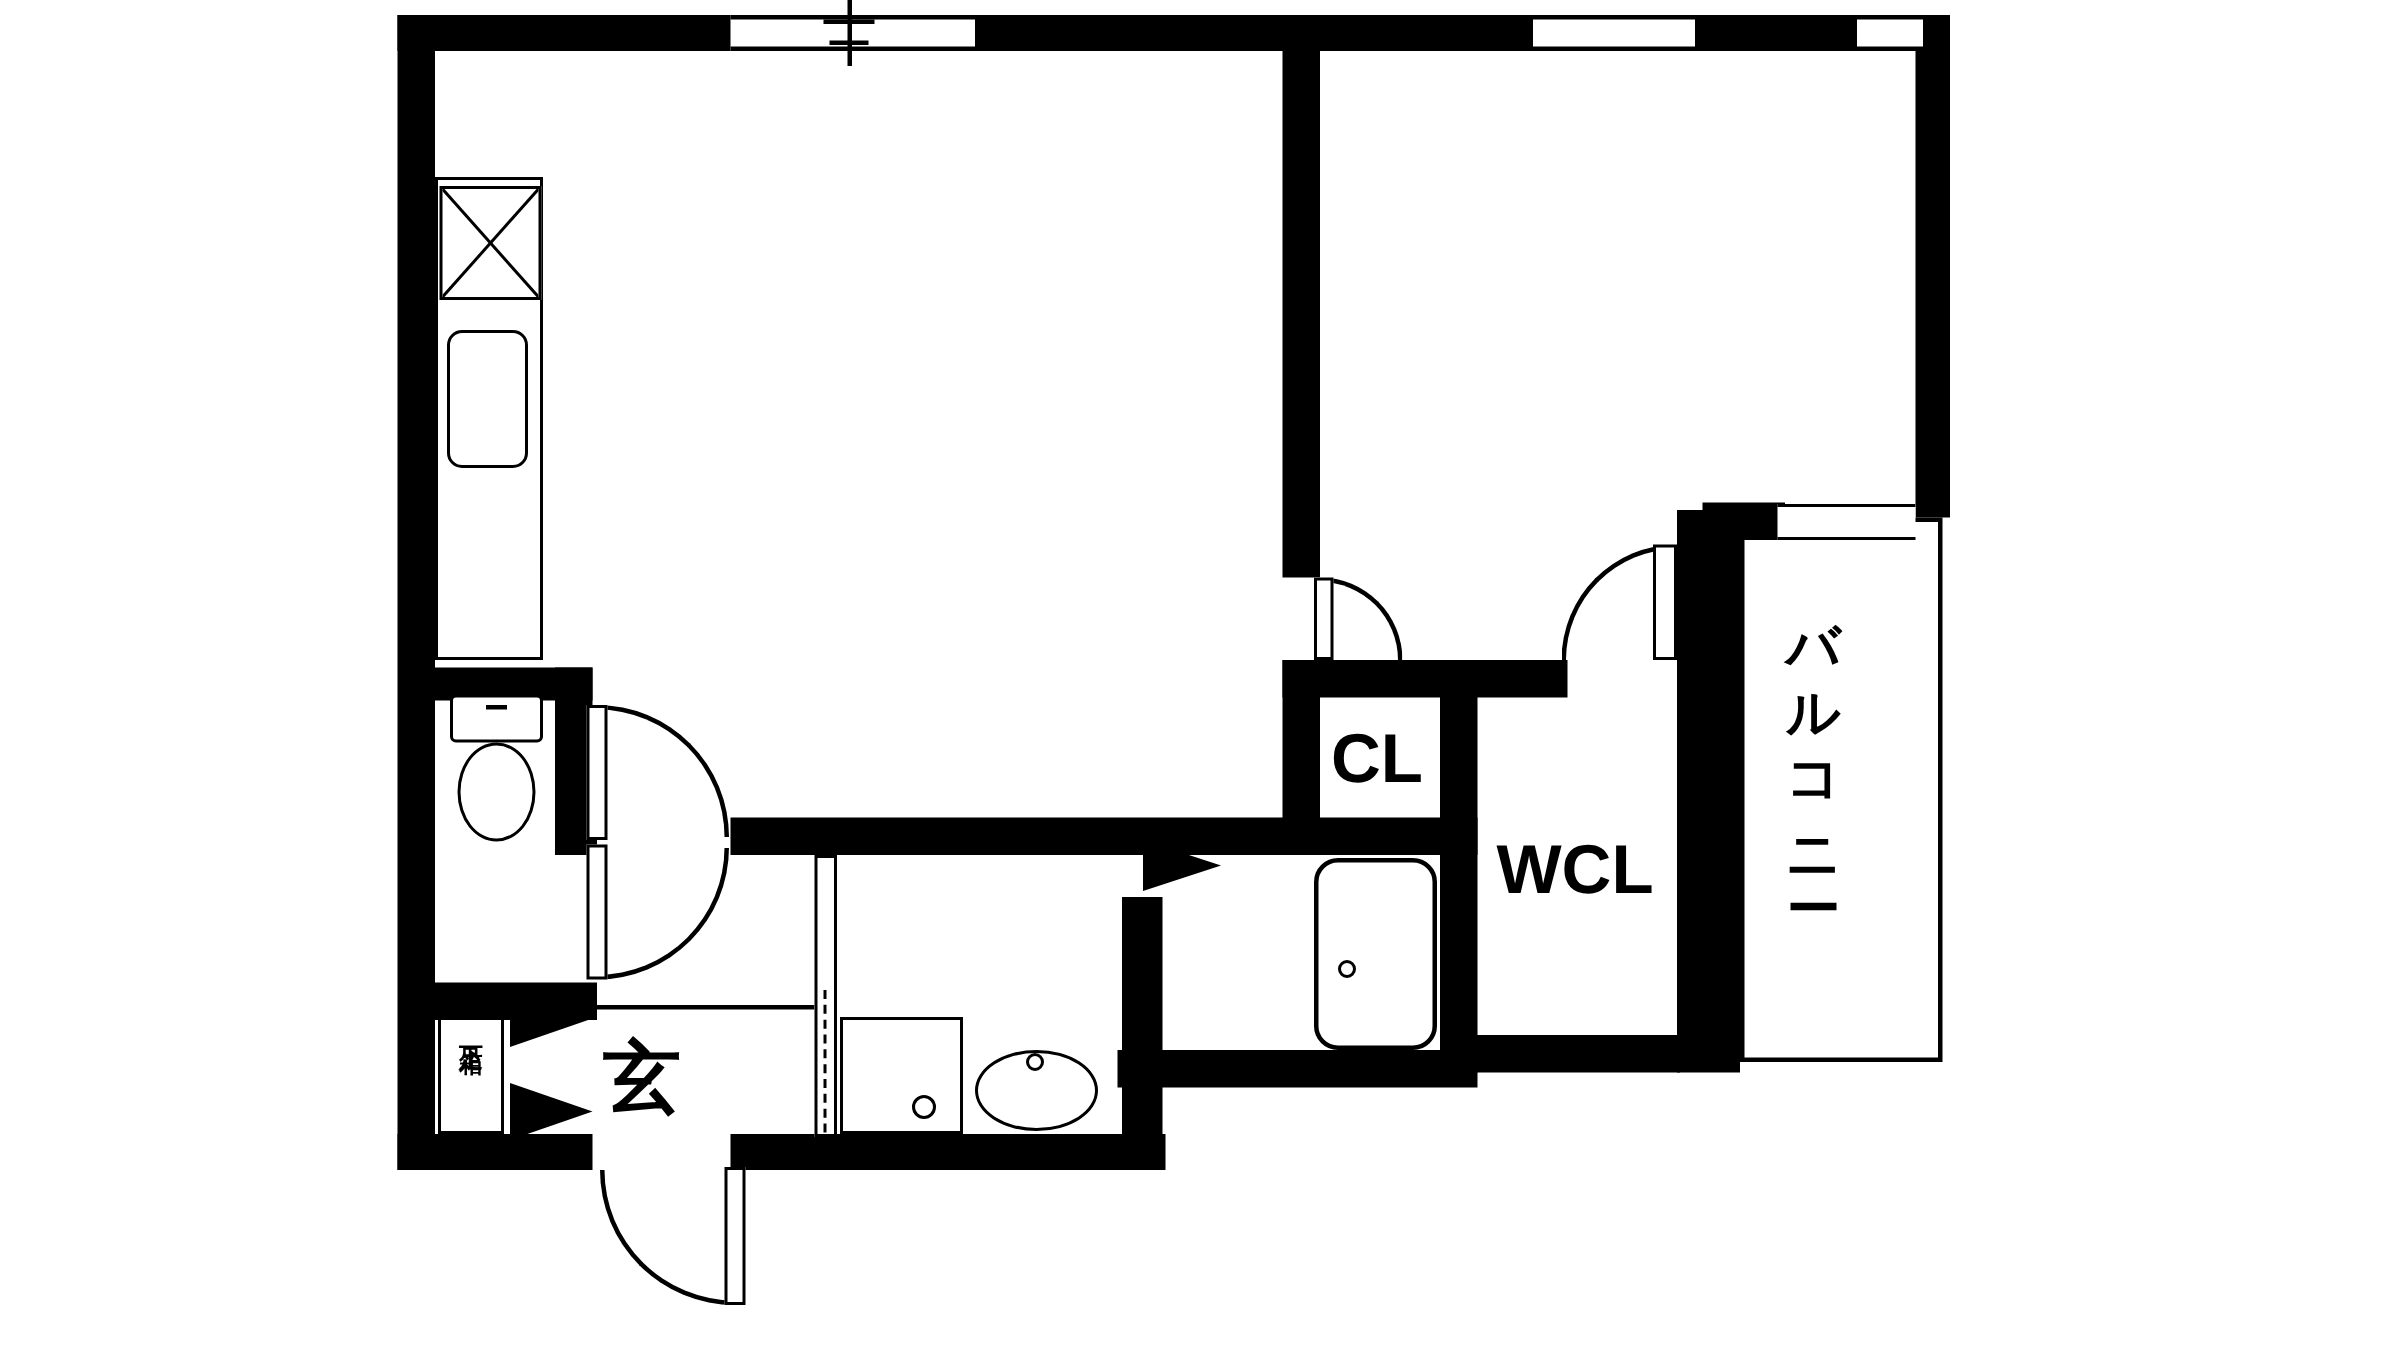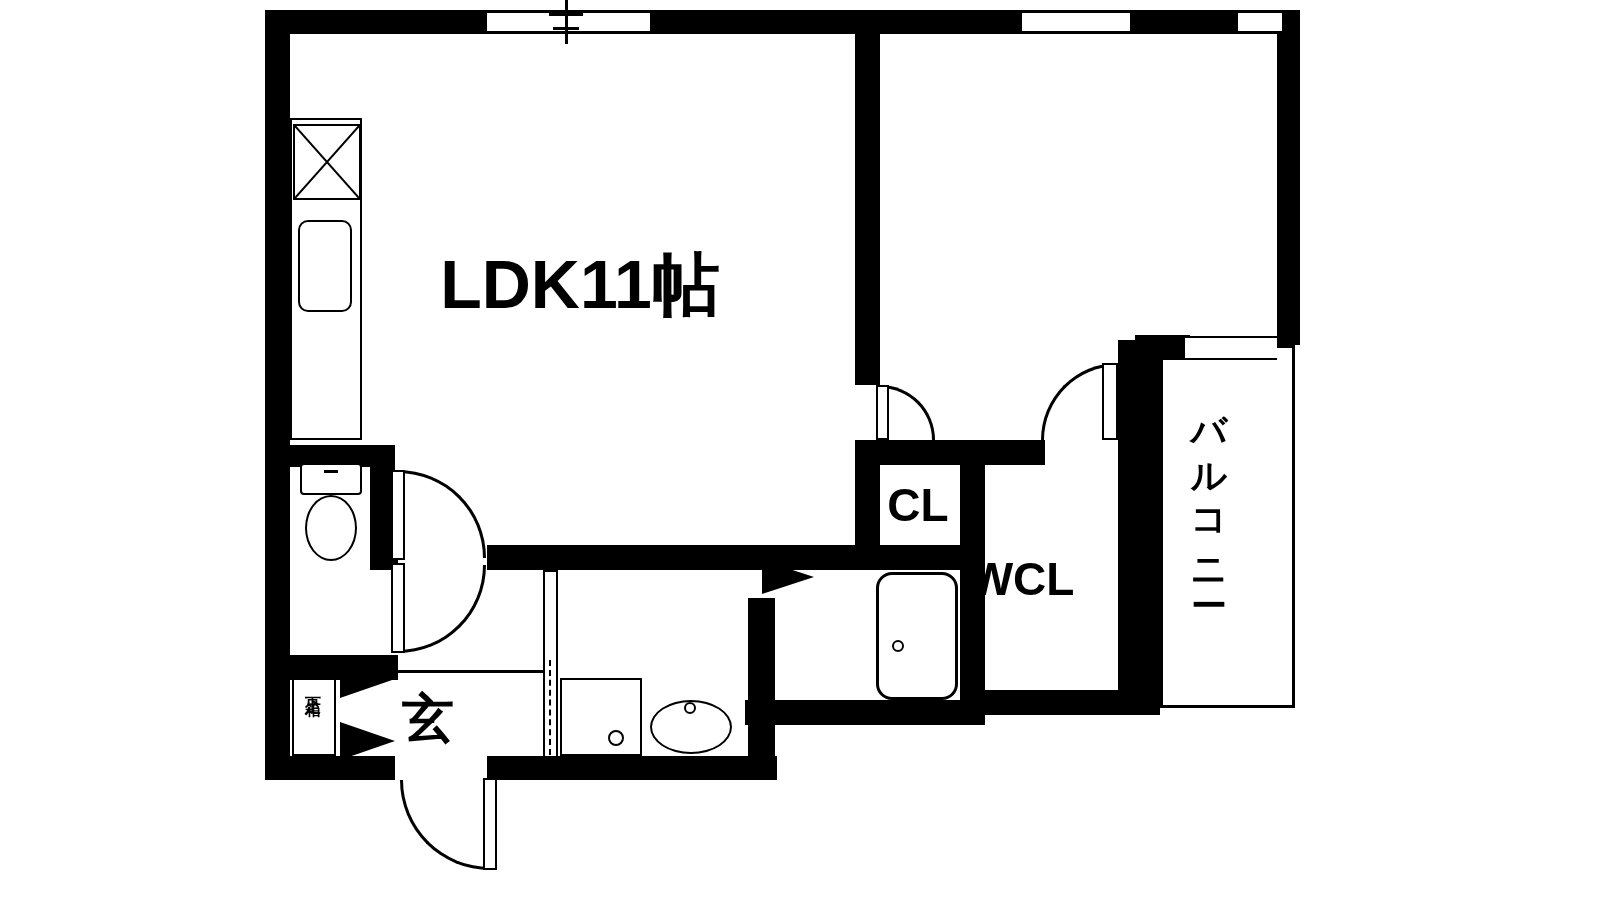--- a/index.html
+++ b/index.html
@@ -92,20 +92,19 @@
 
   <div class="arc" style="left:880px;top:385px;width:55px;height:55px;border-top:3px solid #000;border-right:3px solid #000;border-radius:0 100% 0 0;"></div>
   <div class="leaf" style="left:876px;top:385px;width:13px;height:55px;"></div>
 
   <div class="arc" style="left:1041px;top:363px;width:77px;height:77px;border-top:3px solid #000;border-left:3px solid #000;border-radius:100% 0 0 0;"></div>
   <div class="leaf" style="left:1102px;top:363px;width:16px;height:77px;"></div>
 
   <div class="leaf" style="left:543px;top:570px;width:15px;height:188px;"></div>
   <div class="arc" style="left:549px;top:660px;width:2px;height:95px;border-left:2px dashed #000;"></div>
 
-  <div class="label center" style="left:400px;top:240px;width:360px;font-size:68px;">LDK11帖</div>
   <div class="label center" style="left:872px;top:478px;width:92px;font-size:46px;">CL</div>
-  <div class="label center" style="left:952px;top:552px;width:140px;font-size:46px;">WCL</div>
+  <div class="label center" style="left:980px;top:552px;width:140px;font-size:46px;">WCL</div>
   <div class="label vtext" style="left:1184px;top:390px;height:300px;font-size:36px;font-weight:600;letter-spacing:8px;">バルコニー</div>
   <div class="label" style="left:402px;top:684px;font-size:52px;">玄</div>
   <div class="label vtext" style="left:302px;top:684px;height:70px;font-size:16px;font-weight:600;letter-spacing:2px;">下足箱</div>
 
 </div>
 
 </body></html>

